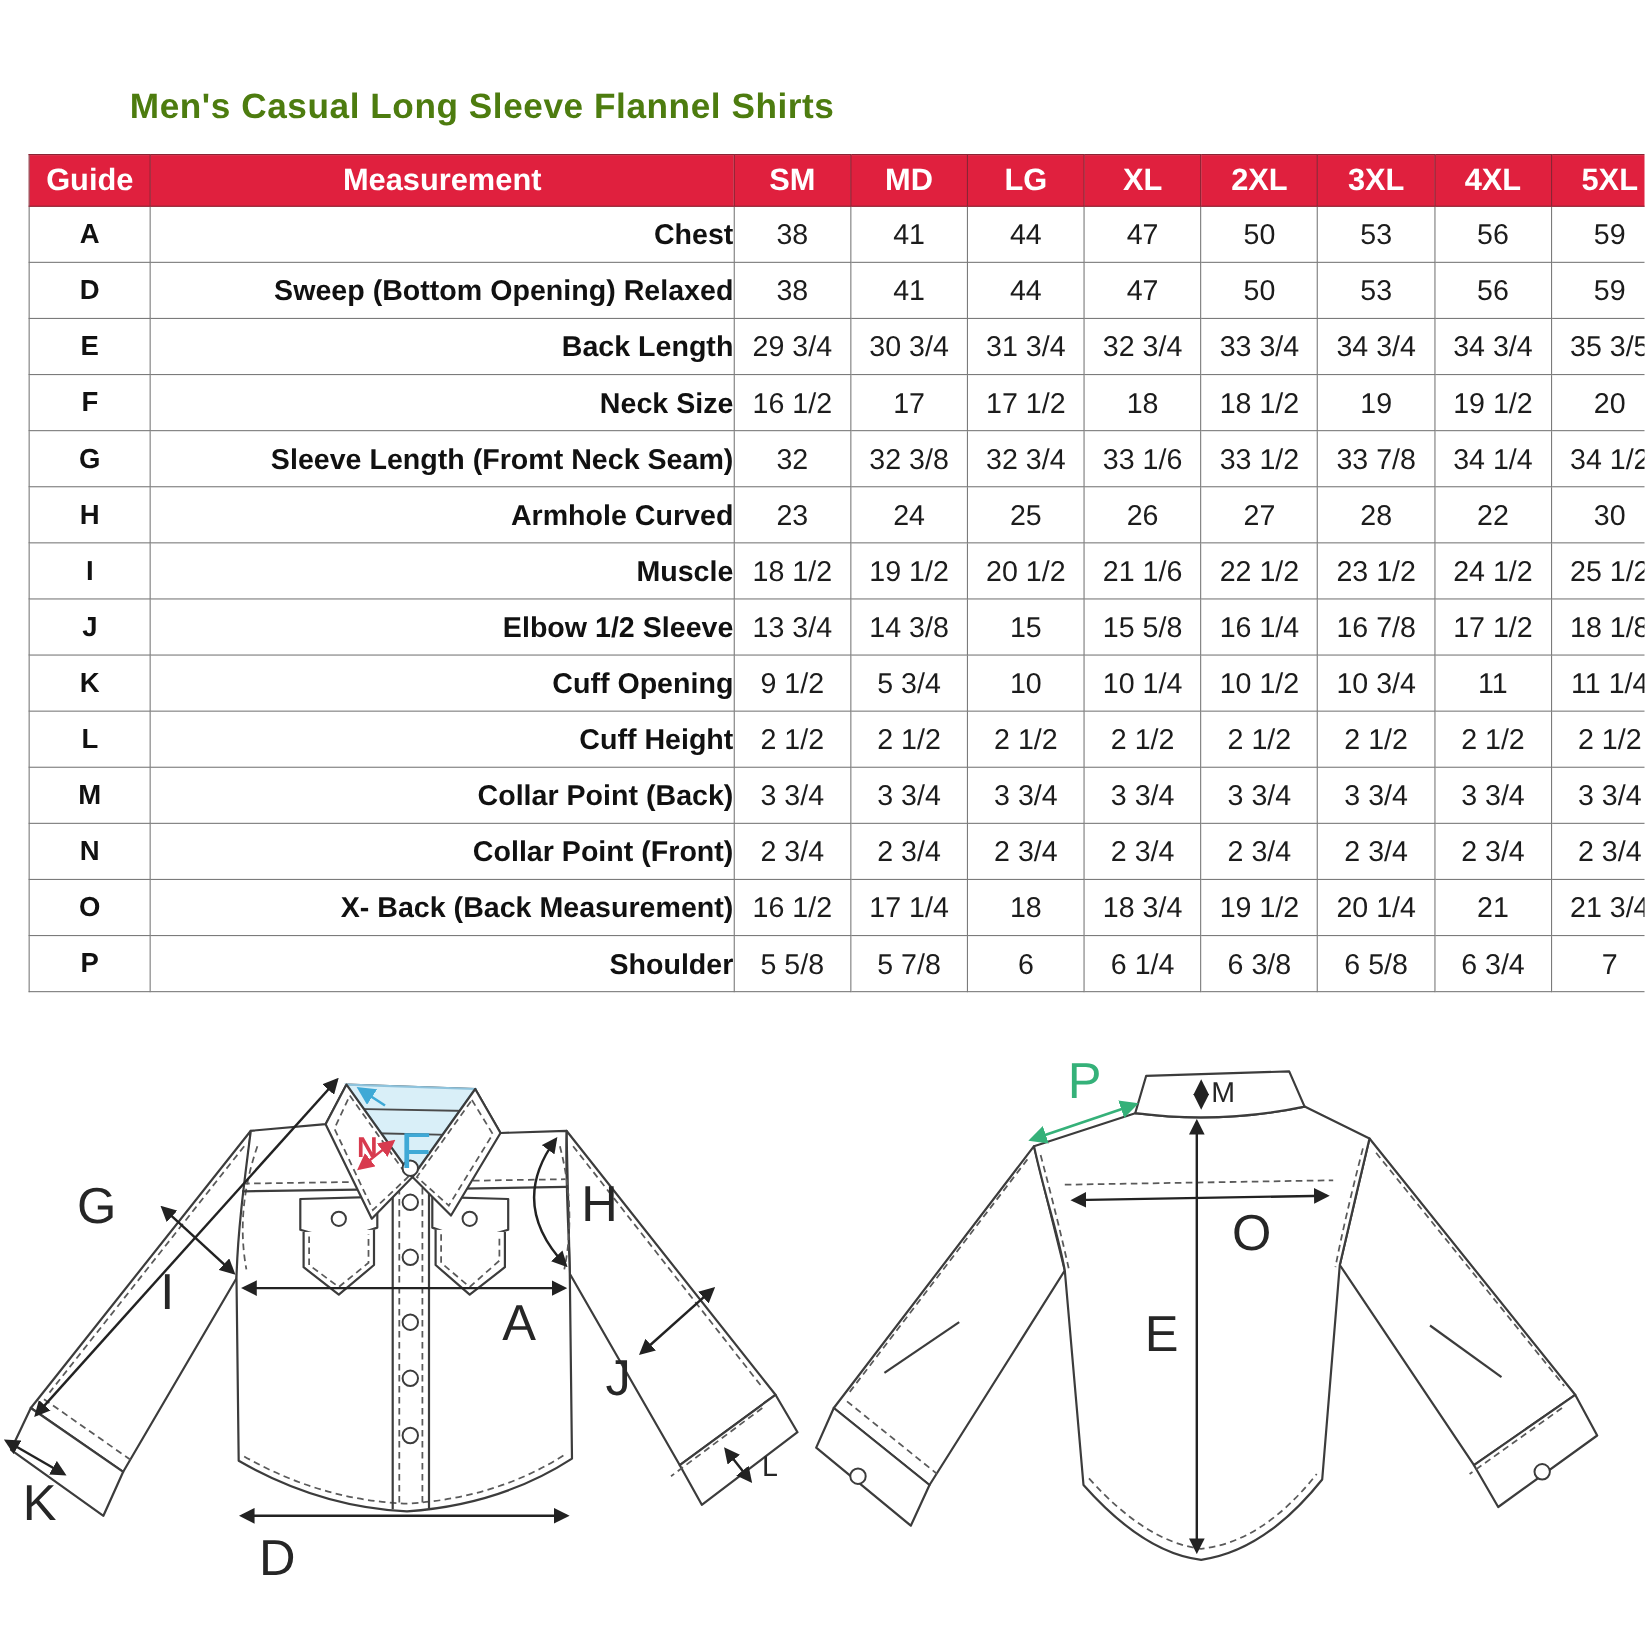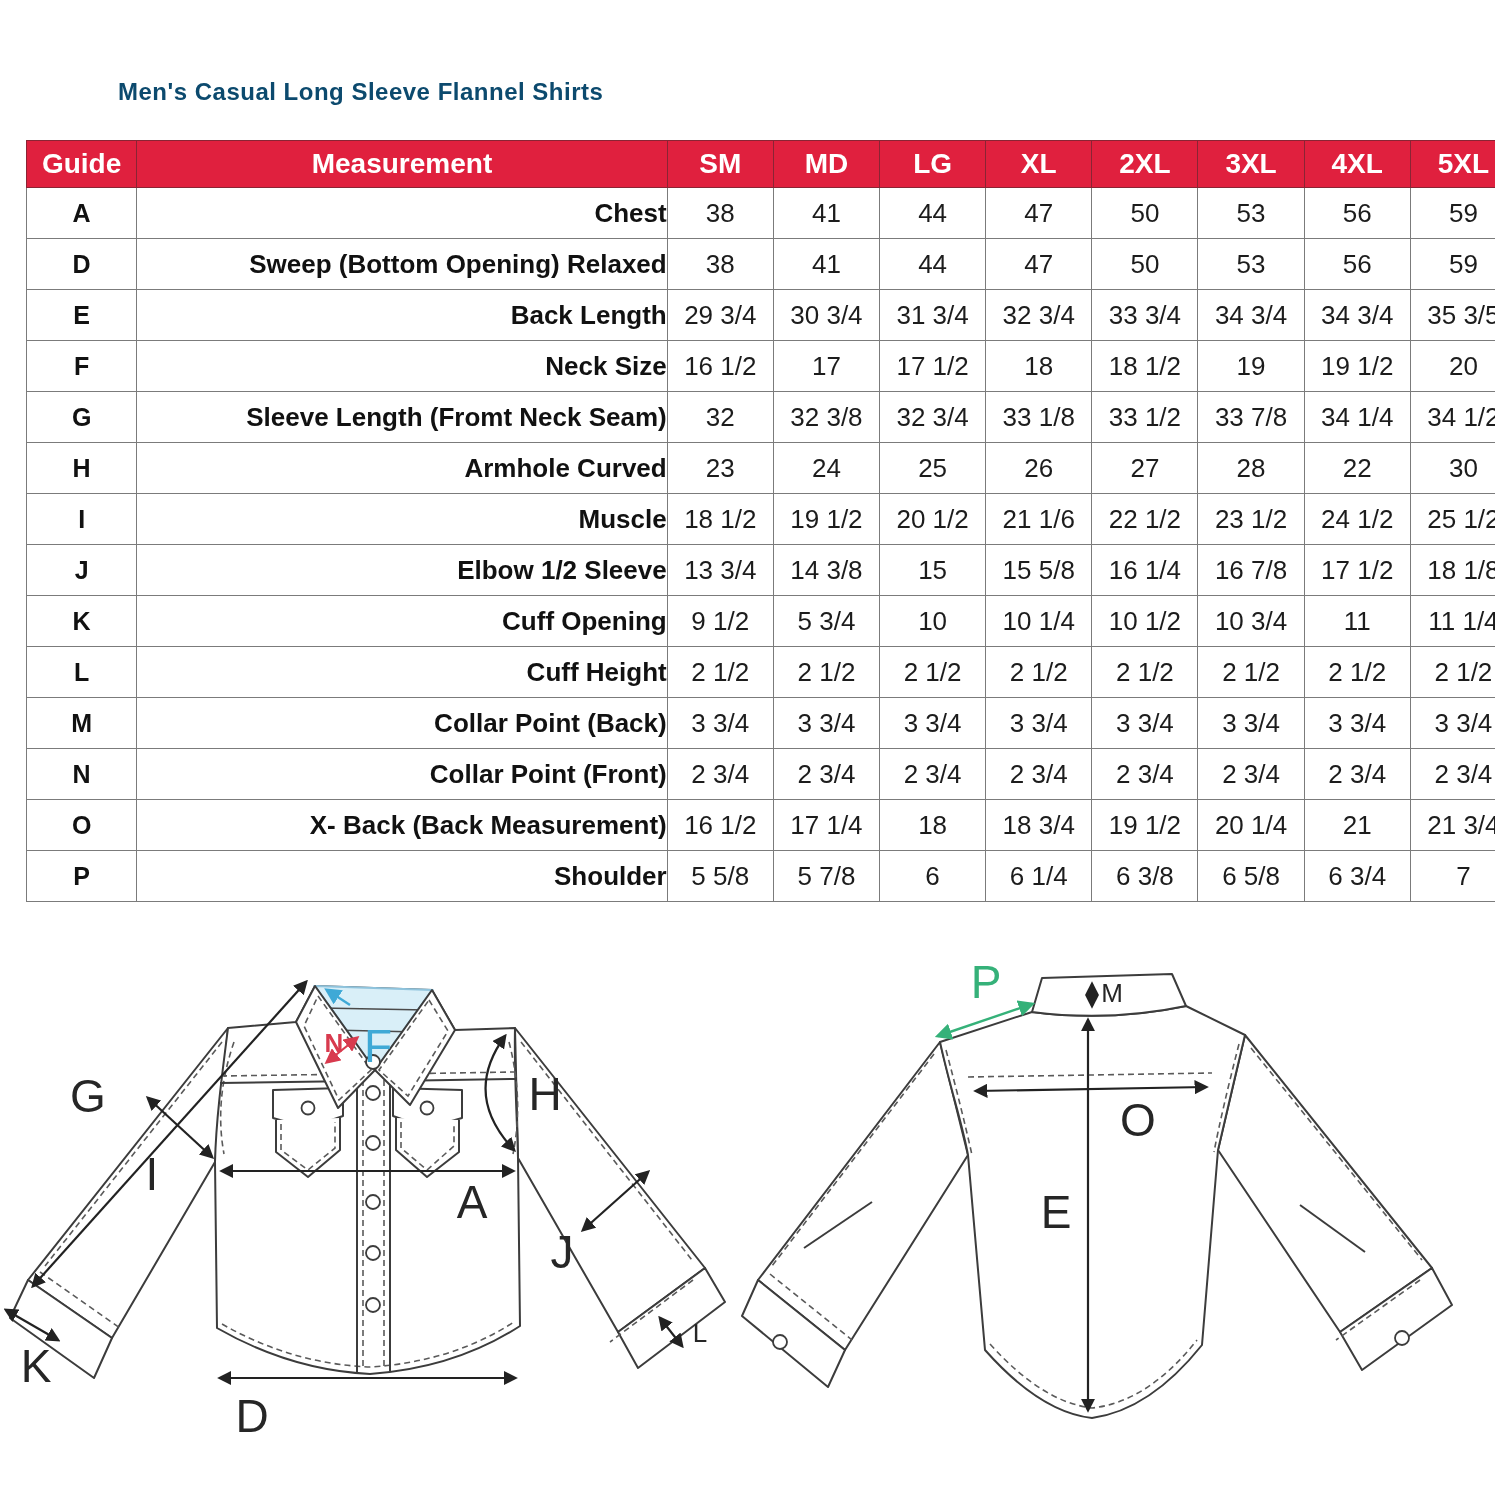--- a/index.html
+++ b/index.html
@@ -1,17 +1,17 @@
 <!DOCTYPE html>
 <html><head>
 <meta charset="utf-8">
 <style>
   html,body{margin:0;padding:0;background:#ffffff;}
   body{width:1495px;height:1495px;position:relative;font-family:"Liberation Sans",sans-serif;color:#111;overflow:hidden;}
-  .page-title{position:absolute;left:118px;top:78px;font-size:24px;font-weight:bold;letter-spacing:0.5px;color:#0c4a6e;}
+  .page-title{position:absolute;left:118px;top:78px;font-size:32px;font-weight:bold;letter-spacing:0.5px;color:#4d7c0f;}
   table.size-chart{position:absolute;left:2px;top:140px;width:1491px;border-collapse:collapse;table-layout:fixed;margin-left:24px;}
   table.size-chart th{background:#E0203E;color:#fff;font-size:28px;font-weight:bold;height:46px;border:1px solid #8a2434;padding:0;text-align:center;}
   table.size-chart td{height:50px;border:1px solid #7b7b7b;background:#fff;text-align:center;vertical-align:middle;padding:0;white-space:nowrap;}
   table.size-chart td.guide{font-weight:bold;font-size:25px;}
   table.size-chart td.meas{font-weight:bold;font-size:26px;text-align:right;}
   table.size-chart td.val{font-size:26px;color:#1c1c1c;}
   col.c-guide{width:7.4%;} col.c-meas{width:35.6%;} col.c-size{width:7.125%;}
   .diagram{position:absolute;top:950px;}
   .diagram.front{left:0;}
   .diagram.back{left:740px;}
@@ -105,21 +105,21 @@
         <td class="val">19</td>
         <td class="val">19 1/2</td>
         <td class="val">20</td>
       </tr>
       <tr>
         <td class="guide">G</td>
         <td class="meas">Sleeve Length (Fromt Neck Seam)</td>
         <td class="val">32</td>
         <td class="val">32 3/8</td>
         <td class="val">32 3/4</td>
-        <td class="val">33 1/8</td>
+        <td class="val">33 1/6</td>
         <td class="val">33 1/2</td>
         <td class="val">33 7/8</td>
         <td class="val">34 1/4</td>
         <td class="val">34 1/2</td>
       </tr>
       <tr>
         <td class="guide">H</td>
         <td class="meas">Armhole Curved</td>
         <td class="val">23</td>
         <td class="val">24</td>

